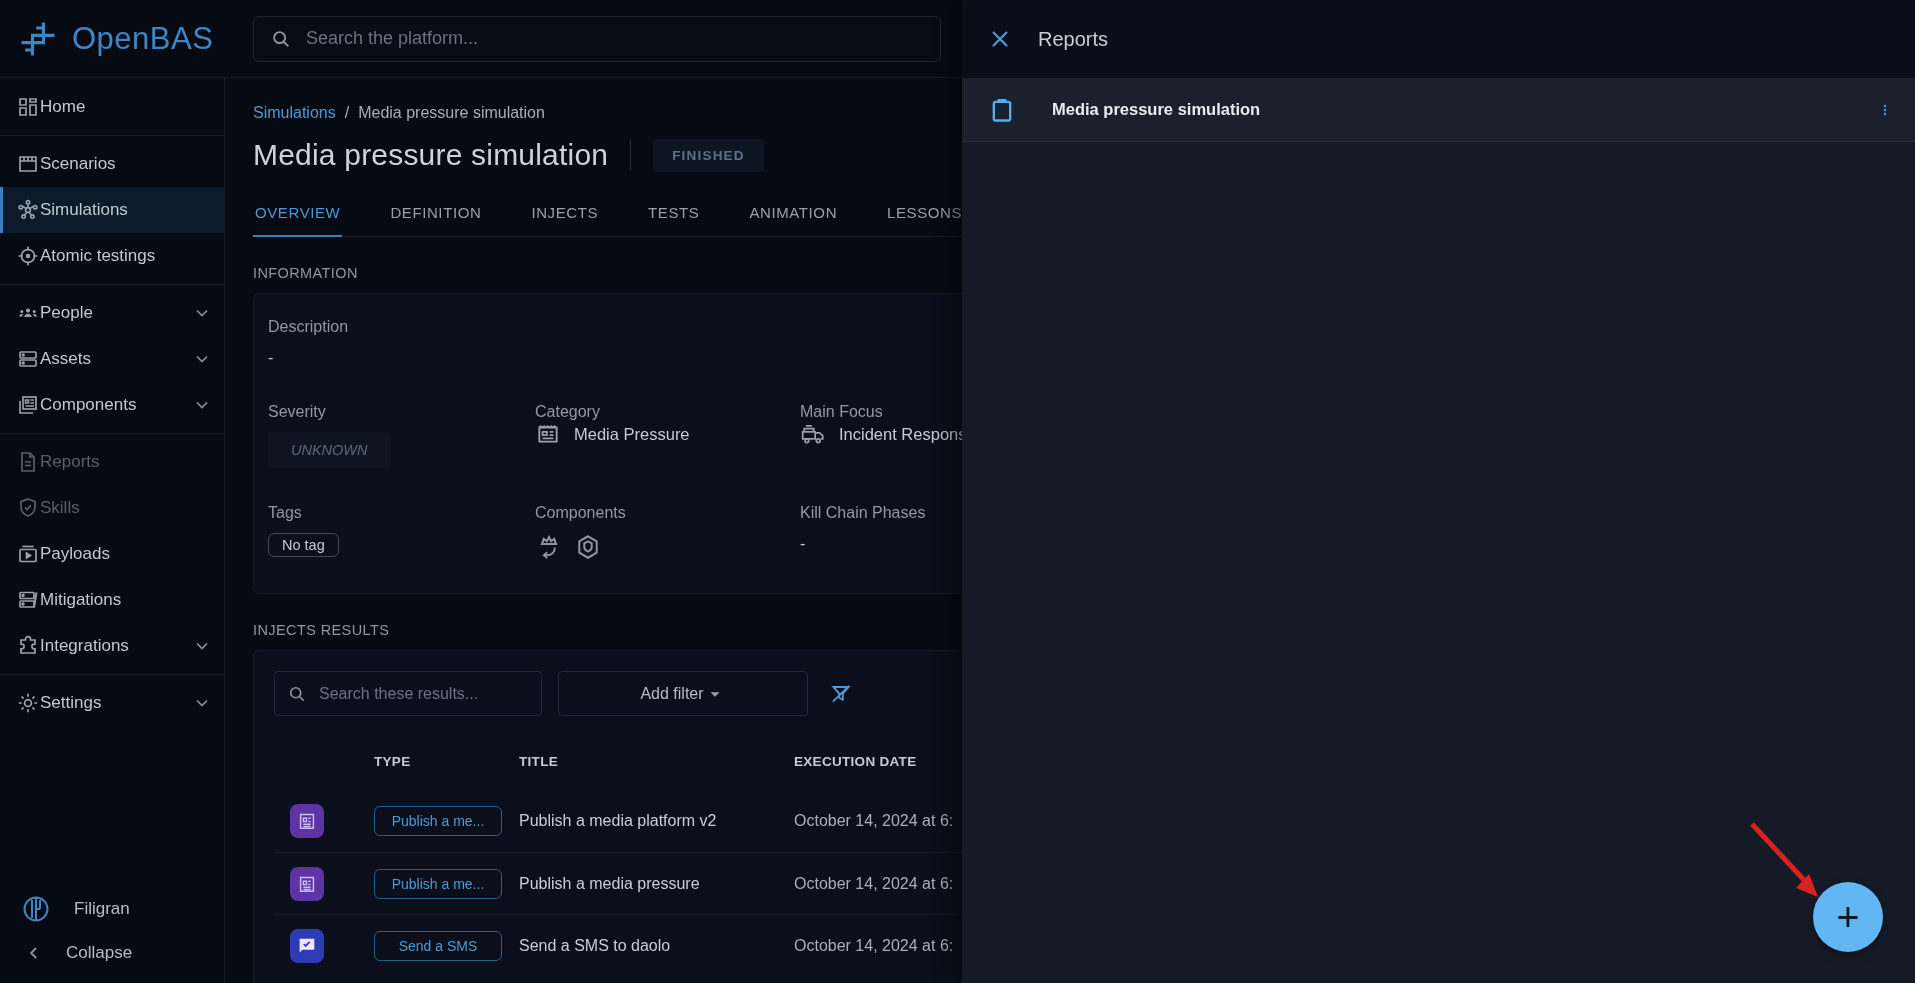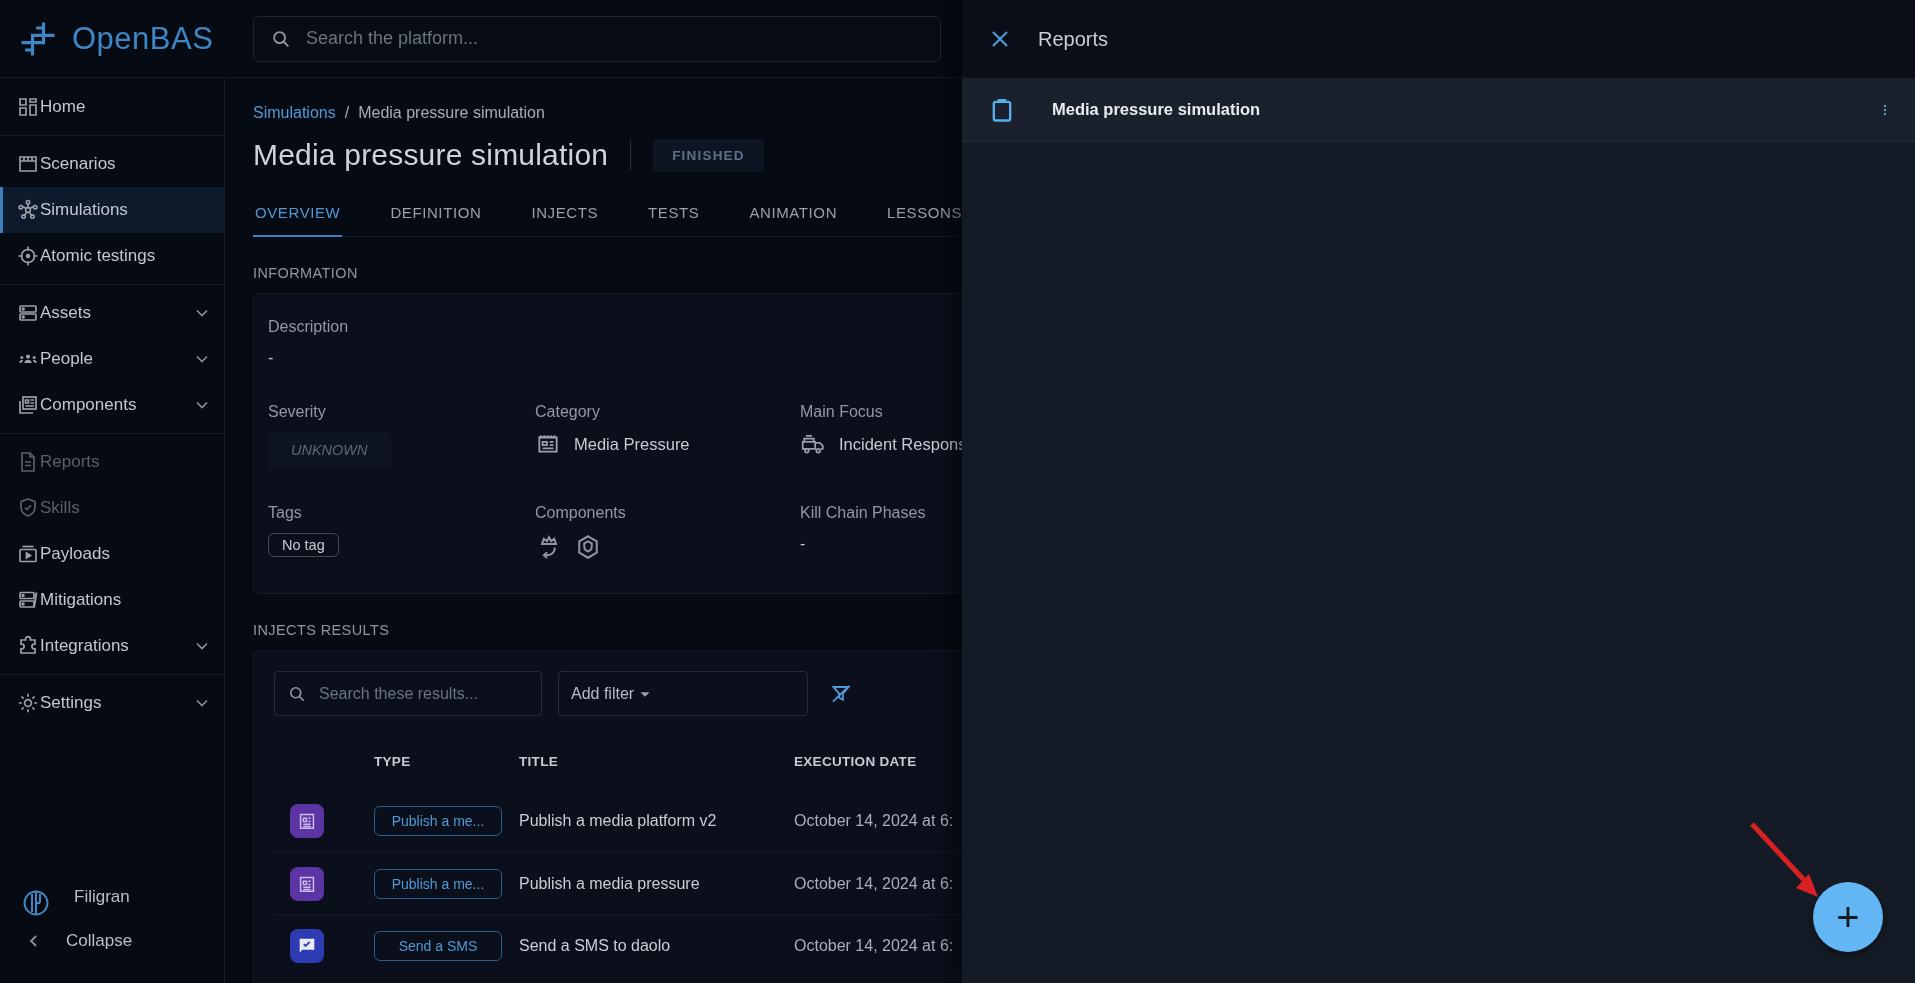--- a/index.html
+++ b/index.html
@@ -22,21 +22,21 @@
   .sidebar{position:fixed;top:78px;left:0;bottom:0;width:225px;border-right:1px solid #151c2a;
     background:#060a12;padding-top:6px;z-index:4}
   .nav-item{height:46px;display:flex;align-items:center;padding-left:16px;position:relative;
     color:#c2c8d0;font-size:17px;cursor:pointer}
   .nav-item .mi{color:#9aa0aa;flex:none}
   .nav-item.selected{background:#0d1a2b;box-shadow:inset 3px 0 0 #3d7fbe}
   .nav-item.disabled,.nav-item.disabled .mi{color:#595f69}
   .chev{position:absolute;right:12px;color:#8b919b}
   .nav-divider{height:1px;background:#141b28;margin:5px 0}
   .sidebar-footer{position:absolute;left:0;right:0;bottom:8px}
-  .footer-item{height:44px;display:flex;align-items:flex-start;gap:22px;padding-left:20px;color:#b9bfc8;font-size:17px;cursor:pointer}
+  .footer-item{height:44px;display:flex;align-items:center;gap:22px;padding-left:20px;color:#b9bfc8;font-size:17px;cursor:pointer}
 
   
   .main{position:absolute;top:78px;left:225px;width:1690px;padding:26px 0 0 28px}
   .breadcrumb{font-size:16px;color:#a7adb6;display:flex;gap:9px}
   .bc-link{color:#4f9ad6;cursor:pointer}
   .title-row{display:flex;align-items:center;margin-top:16px}
   h1{font-size:30px;font-weight:400;color:#ced3d9;margin:0;letter-spacing:.2px}
   .title-div{width:1px;height:30px;background:#2a3140;margin:0 22px}
   .status-chip{background:#0d1522;color:#5e7089;font-size:13.5px;letter-spacing:1.2px;
     padding:9px 19px;border-radius:4px;font-weight:bold}
@@ -46,34 +46,34 @@
 
   .section-label{margin-top:28px;font-size:14.5px;color:#8f96a0;letter-spacing:.4px}
   .paper{margin-top:12px;background:#0a0f1b;border:1px solid #141b29;border-radius:6px}
   .info-paper{width:1160px;padding:24px 14px 32px}
   .info-grid{display:grid;grid-template-columns:267px 265px 1fr;row-gap:36px}
   .field-label{font-size:16px;color:#9298a2}
   .field-value{margin-top:13px;font-size:16px;color:#c6cbd2}
   .desc{grid-column:1/4}
   .sev-chip{display:inline-block;background:#0e1420;color:#5c6878;font-style:italic;font-size:14.5px;
     padding:10px 23px;border-radius:4px;margin-top:11px}
-  .icon-value{display:flex;align-items:center;gap:13px;margin-top:10px;font-size:16.5px;color:#c6cbd2}
+  .icon-value{display:flex;align-items:center;gap:13px;font-size:16.5px;color:#c6cbd2}
   .icon-value .mi{color:#9aa0aa}
   .tag-chip{display:inline-block;border:1px solid #454b55;border-radius:6px;padding:3px 13px;
     font-size:14.5px;color:#c6cbd2;margin-top:11px}
   .platform-icons{display:flex;gap:11px;margin-top:11px;color:#8f96a0}
 
   .results-paper{width:1160px;padding:20px;margin-top:12px}
   .filters-row{display:flex;align-items:center}
   .search-box{width:268px;height:45px;border:1px solid #232c3b;border-radius:4px;display:flex;
     align-items:center;gap:10px;padding:0 12px}
   .search-box input{flex:1;background:none;border:none;outline:none;color:#c6cbd2;font-size:16px;min-width:0}
   .search-box .mi{color:#8f96a0}
   .filter-select{width:250px;height:45px;border:1px solid #232c3b;border-radius:4px;display:flex;
-    align-items:center;justify-content:flex-start;padding:0 12px;font-size:16px;color:#b6bcc5;
+    align-items:center;justify-content:center;padding:0 12px;font-size:16px;color:#b6bcc5;
     cursor:pointer;margin-left:16px}
   .filter-off{color:#4f9ad6;margin-left:20px;cursor:pointer}
 
   .table{margin-top:24px}
   .thead,.trow{display:grid;grid-template-columns:100px 145px 275px 1fr;align-items:center}
   .thead{height:42px;font-size:13.5px;font-weight:bold;color:#c6cbd2;letter-spacing:.3px}
   .trow{height:62px;cursor:pointer}
   .trow + .trow{border-top:1px solid #141a26}
   .tbody{margin-top:8px}
   .type-icon{width:34px;height:34px;border-radius:8px;display:flex;align-items:center;
@@ -157,41 +157,41 @@
     <svg class="mi" width="24" height="24" viewBox="0 0 24 24" fill="none" stroke="currentColor" stroke-width="1.7">
         <circle cx="12" cy="12" r="6.5"></circle>
         <path d="M12 2.5v4M12 17.5v4M2.5 12h4M17.5 12h4"></path>
         <circle cx="12" cy="12" r="1.4" fill="currentColor"></circle>
       </svg>
     <span>Atomic testings</span>
   </div>
   <div class="nav-divider"></div>
 
   <div class="nav-item">
-    <svg class="mi" width="24" height="24" viewBox="0 0 24 24" fill="none" stroke="currentColor" stroke-width="1.7">
-        <rect x="4" y="5" width="16" height="6" rx="1"></rect>
-        <rect x="4" y="13" width="16" height="6" rx="1"></rect>
-        <circle cx="7.2" cy="8" r=".9" fill="currentColor"></circle>
-        <circle cx="7.2" cy="16" r=".9" fill="currentColor"></circle>
-      </svg>
-    <span>Assets</span>
-    <svg class="chev" width="20" height="20" viewBox="0 0 24 24" fill="none" stroke="currentColor" stroke-width="2">
-        <path d="M6 9l6 6 6-6"></path>
-      </svg>
-  </div>
-  <div class="nav-item">
     <svg class="mi" width="24" height="24" viewBox="0 0 24 24" fill="currentColor">
         <circle cx="12" cy="9.6" r="2.1"></circle>
         <path d="M8.2 16c.5-2 2-3.2 3.8-3.2s3.3 1.2 3.8 3.2z"></path>
         <circle cx="5.8" cy="10.6" r="1.5"></circle>
         <path d="M3 15.4c.4-1.5 1.5-2.4 2.8-2.4.5 0 1 .1 1.4.4-.7.7-1.2 1.4-1.5 2.4z"></path>
         <circle cx="18.2" cy="10.6" r="1.5"></circle>
         <path d="M21 15.4c-.4-1.5-1.5-2.4-2.8-2.4-.5 0-1 .1-1.4.4.7.7 1.2 1.4 1.5 2.4z"></path>
       </svg>
     <span>People</span>
+    <svg class="chev" width="20" height="20" viewBox="0 0 24 24" fill="none" stroke="currentColor" stroke-width="2">
+        <path d="M6 9l6 6 6-6"></path>
+      </svg>
+  </div>
+  <div class="nav-item">
+    <svg class="mi" width="24" height="24" viewBox="0 0 24 24" fill="none" stroke="currentColor" stroke-width="1.7">
+        <rect x="4" y="5" width="16" height="6" rx="1"></rect>
+        <rect x="4" y="13" width="16" height="6" rx="1"></rect>
+        <circle cx="7.2" cy="8" r=".9" fill="currentColor"></circle>
+        <circle cx="7.2" cy="16" r=".9" fill="currentColor"></circle>
+      </svg>
+    <span>Assets</span>
     <svg class="chev" width="20" height="20" viewBox="0 0 24 24" fill="none" stroke="currentColor" stroke-width="2">
         <path d="M6 9l6 6 6-6"></path>
       </svg>
   </div>
   <div class="nav-item">
     <svg class="mi" width="24" height="24" viewBox="0 0 24 24" fill="none" stroke="currentColor" stroke-width="1.7">
         <path d="M4 8v12h13"></path>
         <rect x="7" y="4" width="13" height="12"></rect>
         <path d="M9.5 7h3v3h-3zM14.5 7h3.5M14.5 10h3.5M9.5 13h8.5"></path>
       </svg>

